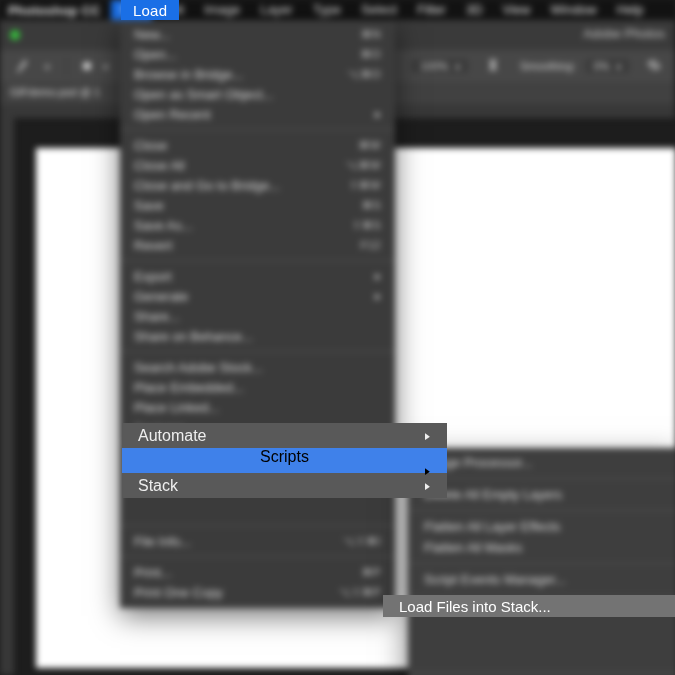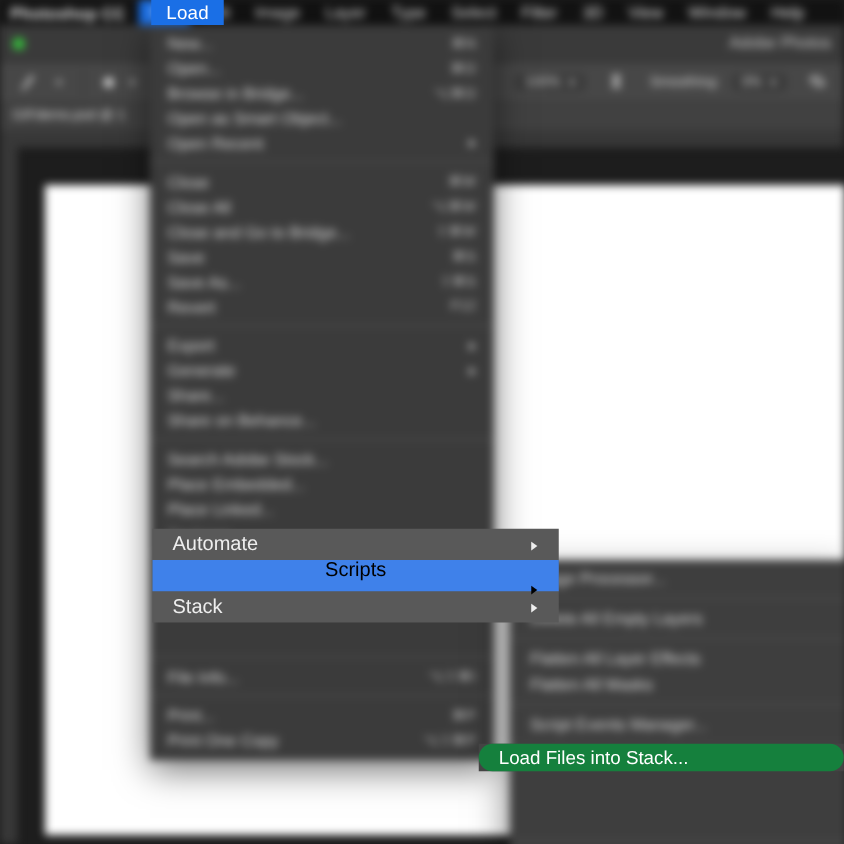--- a/index.html
+++ b/index.html
@@ -96,21 +96,21 @@
   .sharp-midblock .mrow .arw { margin-left:auto; font-size: 9px; transform: scaleX(.7); }
 
   .sharp-subblock { 
     position: absolute; left: 383px; top: 595px; width: 292px;
     background: #444444;
   }
   .sharp-subblock .srow {
     display:flex; align-items:center; height: 22px; padding: 0 16px;
     color: #eee; font-size: 15px; font-weight: 500;
   }
-  .sharp-subblock .srow.sel { background: #15803d; color:#fff;border-radius:11px; }
+  .sharp-subblock .srow.sel { background: #737373; color:#fff; }
 
   .chev::after { content: "\25BE"; font-size: 9px; margin-left: 3px; }
 </style>
 </head>
 <body>
 
 <div class="bg">
   <div class="menubar">
     <span class="app">Photoshop CC</span>
     <span class="mitem sel">File</span>

